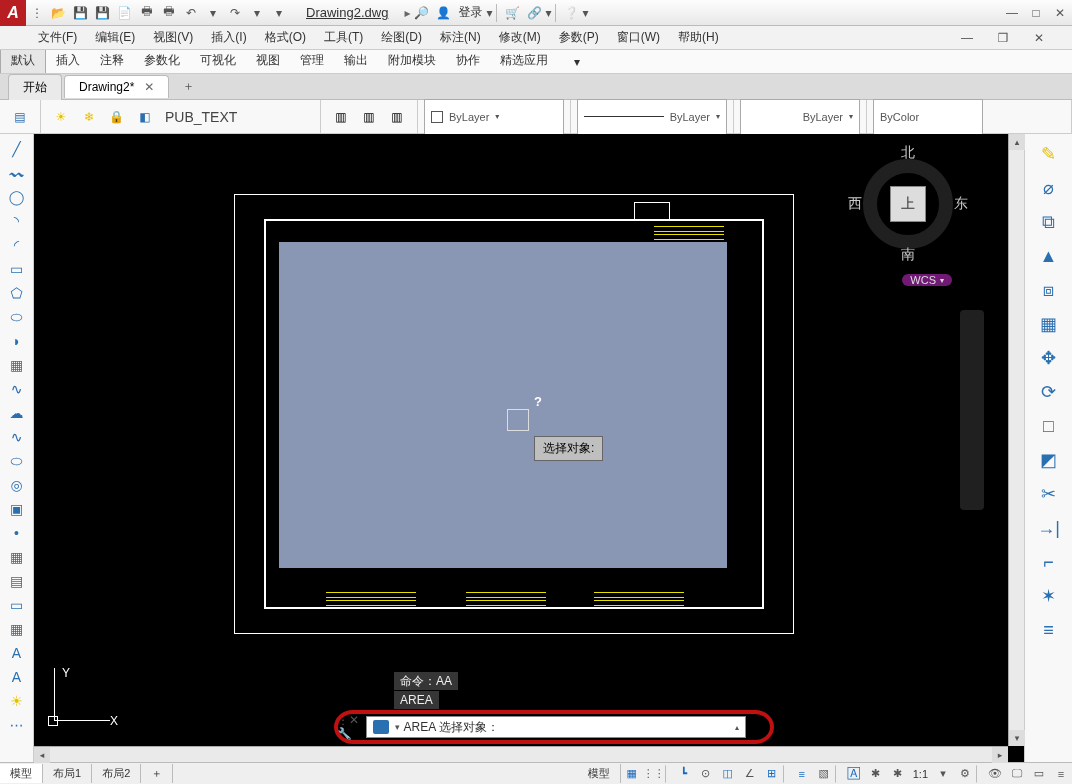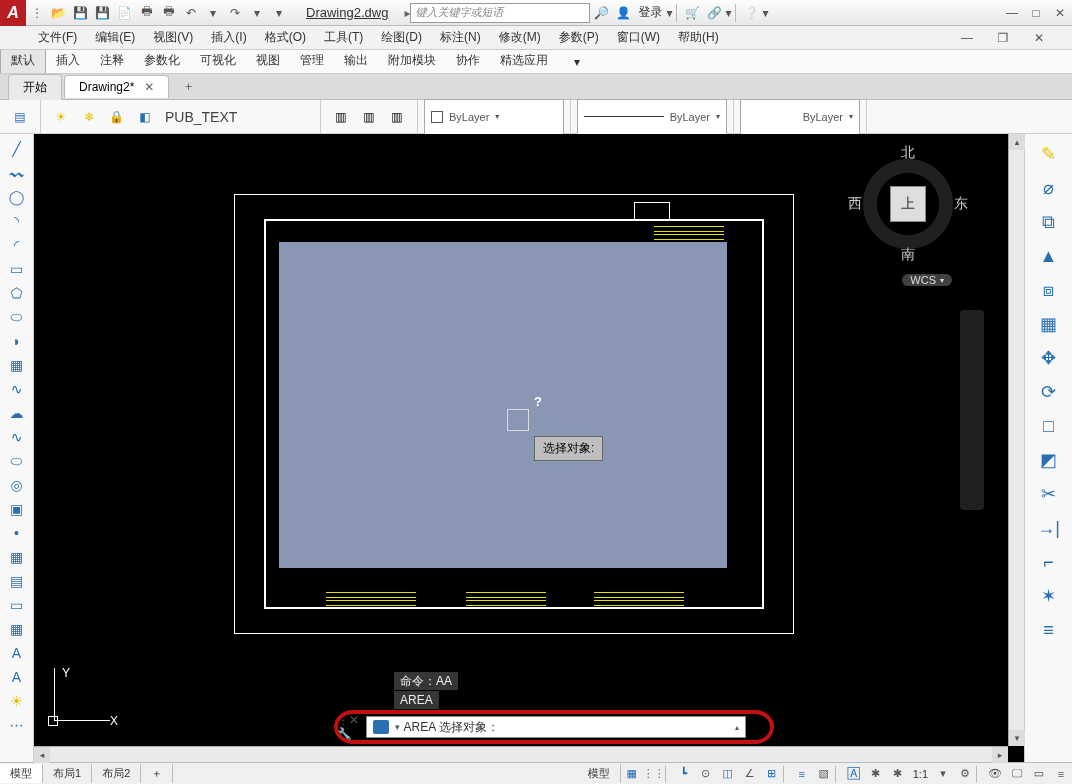--- a/index.html
+++ b/index.html
@@ -70,21 +70,21 @@
 
 .ucs { position: absolute; left: 12px; bottom: 22px; color: #fff; font-size: 12px; }
 .ucs .y { position: absolute; left: 16px; top: -58px; }
 .ucs .x { position: absolute; left: 64px; top: -10px; }
 .ucs-line { position: absolute; background: #fff; }
 
 
 .viewcube { position: absolute; right: 40px; top: 10px; width: 120px; height: 120px; display: flex; align-items: center; justify-content: center; }
 .cube-face { width: 36px; height: 36px; background: #ddd; border: 1px solid #888; display: flex; align-items: center; justify-content: center; color: #333; font-size: 14px; }
 .viewcube .dir { position: absolute; color: #ccc; font-size: 14px; }
-.wcs-badge { position: absolute; right: 56px; top: 140px; background: #404040; border-radius: 6px; padding: 0 8px; color: #ddd; font-size: 11px; display: flex; align-items: center; }
+.wcs-badge { position: absolute; right: 56px; top: 140px; background: #701a75; border-radius: 6px; padding: 0 8px; color: #ddd; font-size: 11px; display: flex; align-items: center; }
 .navbar { position: absolute; right: 24px; top: 176px; width: 24px; height: 200px; background: rgba(80,80,80,.4); border-radius: 4px; }
 
 
 .cmd-hist { position: absolute; bottom: 36px; left: 360px; color: #eee; font-size: 12px; line-height: 18px; }
 .cmd-hist div { background: rgba(60,60,60,.9); padding: 0 6px; display: inline-block; margin-bottom: 1px; }
 .cmd-line-wrap { position: absolute; bottom: 6px; left: 300px; width: 440px; height: 26px; }
 .ellipse-hl { position: absolute; left: 0; top: -4px; width: 440px; height: 34px; border: 4px solid #c01010; border-radius: 20px / 18px; pointer-events: none; }
 .cmd-line { position: absolute; left: 32px; top: 2px; width: 380px; height: 22px; background: #fff; border: 1px solid #888; display: flex; align-items: center; padding: 0 6px; }
 .cmd-line .handle { position: absolute; left: -30px; width: 28px; height: 22px; display: flex; align-items: center; justify-content: center; color: #555; }
 .cmd-icon { width: 16px; height: 14px; background: #2a6fb0; margin-right: 6px; border-radius: 2px; }
@@ -111,23 +111,20 @@
   <div class="qat-icon">📄</div>
   <div class="qat-icon">🖶</div>
   <div class="qat-icon">🖶</div>
   <div class="qat-icon">↶</div>
   <div class="qat-icon">▾</div>
   <div class="qat-icon">↷</div>
   <div class="qat-icon">▾</div>
   <div class="qat-icon">▾</div>
   <span class="doc-name">Drawing2.dwg</span>
   <span style="color:#666">▸</span>
-  <div class="search-box">
-      <span>键入关键字或短语</span>
-    </div>
   <div class="qat-icon">🔎</div>
   <div class="qat-icon">👤</div>
   <span class="login-txt">登录</span>
   <span style="color:#555">▾</span>
   <div class="qat-sep"></div>
   <div class="qat-icon">🛒</div>
   <div class="qat-icon">🔗</div>
   <span style="color:#555">▾</span>
   <div class="qat-sep"></div>
   <div class="qat-icon">❔</div>
@@ -213,20 +210,25 @@
     <div class="dd-box" style="width:150px">
       <span style="flex:1;border-top:1px solid #333;margin-right:6px"></span>
       <span>ByLayer</span>
         <span class="tri">▾</span>
     </div>
   </div>
   <div class="tb2-group" style="flex:0 0 130px">
     <div class="dd-box" style="width:120px">
       <span>ByLayer</span>
         <span class="tri">▾</span>
+    </div>
+  </div>
+  <div class="tb2-group" style="flex:1">
+    <div class="dd-box" style="width:110px;justify-content:flex-start">
+      <span>ByColor</span>
     </div>
   </div>
 </div>
 
 <div class="main">
   <div class="left-palette">
     <div class="pi">╱</div>
     <div class="pi">〰</div>
     <div class="pi">◯</div>
     <div class="pi">◝</div>

